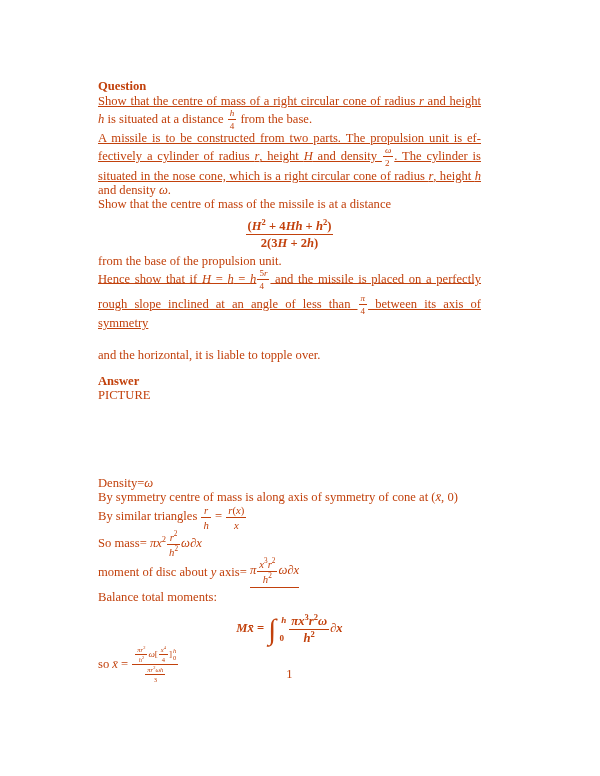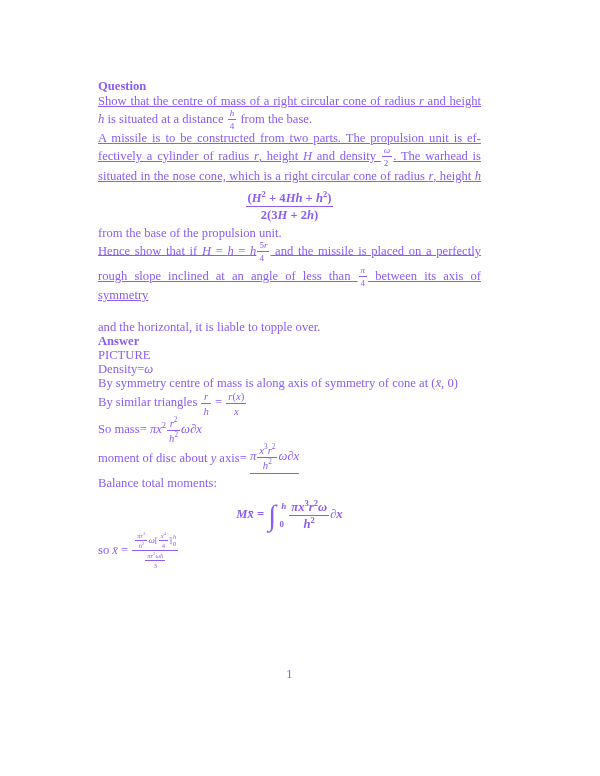--- a/index.html
+++ b/index.html
@@ -1,18 +1,18 @@
 <!DOCTYPE html>
 <html><head>
 <meta charset="utf-8">
 <style>
   html,body { margin:0; padding:0; background:#ffffff; }
   .page {
     position:relative; width:596px; height:776px; background:#ffffff;
-    color:#8b5cf6; font-family:"Liberation Serif","DejaVu Serif",serif;
+    color:#c2410c; font-family:"Liberation Serif","DejaVu Serif",serif;
     font-size:12.6px; overflow:hidden;
   }
   .content { position:absolute; left:98px; top:79px; width:383px; }
   .line { line-height:14px; min-height:14px; }
   .j { text-align:justify; text-align-last:justify;text-decoration:underline; }
   .bold { font-weight:700; }
   .center { text-align:center;font-weight:bold; }
   .it { font-style:italic; }
   .rm { font-style:normal; }
   .frac { display:inline-block; vertical-align:middle; text-align:center; margin:0 1px; }
@@ -33,30 +33,32 @@
 </style>
 </head>
 <body>
 
 <div class="page">
   <div class="content">
       <div class="line bold"><span class="rm">Question</span></div>
       <div class="line j" style="margin-top: 1px;"><span class="rm">Show that the centre of mass of a right circular cone of radius </span><span class="it">r</span><span class="rm"> and height</span></div>
       <div class="line "><span class="it">h</span><span class="rm"> is situated at a distance </span><span class="frac sz-s"><span class="num"><span class="it">h</span></span><span class="den"><span class="rm">4</span></span></span><span class="rm"> from the base.</span></div>
       <div class="line j"><span class="rm">A missile is to be constructed from two parts. The propulsion unit is ef-</span></div>
-      <div class="line j"><span class="rm">fectively a cylinder of radius </span><span class="it">r</span><span class="rm">, height </span><span class="it">H</span><span class="rm"> and density </span><span class="frac sz-s"><span class="num"><span class="it">ω</span></span><span class="den"><span class="rm">2</span></span></span><span class="rm">. The warhead is</span></div>
+      <div class="line j"><span class="rm">fectively a cylinder of radius </span><span class="it">r</span><span class="rm">, height </span><span class="it">H</span><span class="rm"> and density </span><span class="frac sz-s"><span class="num"><span class="it">ω</span></span><span class="den"><span class="rm">2</span></span></span><span class="rm">. The cylinder is</span></div>
       <div class="line j"><span class="rm">situated in the nose cone, which is a right circular cone of radius </span><span class="it">r</span><span class="rm">, height </span><span class="it">h</span></div>
+      <div class="line "><span class="rm">and density </span><span class="it">ω</span><span class="rm">.</span></div>
+      <div class="line "><span class="rm">Show that the centre of mass of the missile is at a distance</span></div>
       <div class="line center" style="margin-top: 8px;"><span class="frac sz-b"><span class="num"><span class="rm">(</span><span class="it">H</span><sup class="sp"><span class="rm">2</span></sup><span class="rm"> + 4</span><span class="it">Hh</span><span class="rm"> + </span><span class="it">h</span><sup class="sp"><span class="rm">2</span></sup><span class="rm">)</span></span><span class="den"><span class="rm">2(3</span><span class="it">H</span><span class="rm"> + 2</span><span class="it">h</span><span class="rm">)</span></span></span></div>
       <div class="line " style="margin-top: 4px;"><span class="rm">from the base of the propulsion unit.</span></div>
       <div class="line j"><span class="rm">Hence show that if </span><span class="it">H</span><span class="rm"> = </span><span class="it">h</span><span class="rm"> = </span><span class="it">h</span><span class="frac sz-s"><span class="num"><span class="rm">5</span><span class="it">r</span></span><span class="den"><span class="rm">4</span></span></span><span class="rm"> and the missile is placed on a perfectly</span></div>
       <div class="line j" style="margin-top: 2px;"><span class="rm">rough slope inclined at an angle of less than </span><span class="frac sz-s"><span class="num"><span class="it">π</span></span><span class="den"><span class="rm">4</span></span></span><span class="rm"> between its axis of symmetry</span></div>
       <div class="line " style="margin-top: 18px;"><span class="rm">and the horizontal, it is liable to topple over.</span></div>
-      <div class="line bold" style="margin-top: 0;"><span class="rm">Answer</span></div>
+      <div class="line bold" style="margin-top: 12px;"><span class="rm">Answer</span></div>
       <div class="line "><span class="rm">PICTURE</span></div>
-      <div class="line " style=""><span class="rm">Density=</span><span class="it">ω</span></div>
+      <div class="line " style="margin-top: 74px;"><span class="rm">Density=</span><span class="it">ω</span></div>
       <div class="line "><span class="rm">By symmetry centre of mass is along axis of symmetry of cone at (</span><span class="it">x̄</span><span class="rm">, 0)</span></div>
       <div class="line "><span class="rm">By similar triangles </span><span class="frac sz-m"><span class="num"><span class="it">r</span></span><span class="den"><span class="it">h</span></span></span><span class="rm"> = </span><span class="frac sz-m"><span class="num"><span class="it">r</span><span class="rm">(</span><span class="it">x</span><span class="rm">)</span></span><span class="den"><span class="it">x</span></span></span></div>
       <div class="line "><span class="rm">So mass= </span><span class="it">πx</span><sup class="sp"><span class="rm">2</span></sup><span class="frac sz-m"><span class="num"><span class="it">r</span><sup class="sp"><span class="rm">2</span></sup></span><span class="den"><span class="it">h</span><sup class="sp"><span class="rm">2</span></sup></span></span><span class="it">ω∂x</span></div>
       <div class="line "><span class="rm">moment of disc about </span><span class="it">y</span><span class="rm"> axis= </span><span class="ul"><span class="it">π</span><span class="frac sz-m"><span class="num"><span class="it">x</span><sup class="sp"><span class="rm">3</span></sup><span class="it">r</span><sup class="sp"><span class="rm">2</span></sup></span><span class="den"><span class="it">h</span><sup class="sp"><span class="rm">2</span></sup></span></span><span class="it">ω∂x</span></span></div>
       <div class="line " style="margin-top: 2px;"><span class="rm">Balance total moments:</span></div>
       <div class="line center" style="margin-top: 10px;"><span class="it">Mx̄</span><span class="rm"> = </span><span class="intwrap">
           <span class="int">∫</span>
           <span class="ilims">
             <span class="ihi"><span class="it">h</span></span>
             <span class="ilo"><span class="rm">0</span></span>

